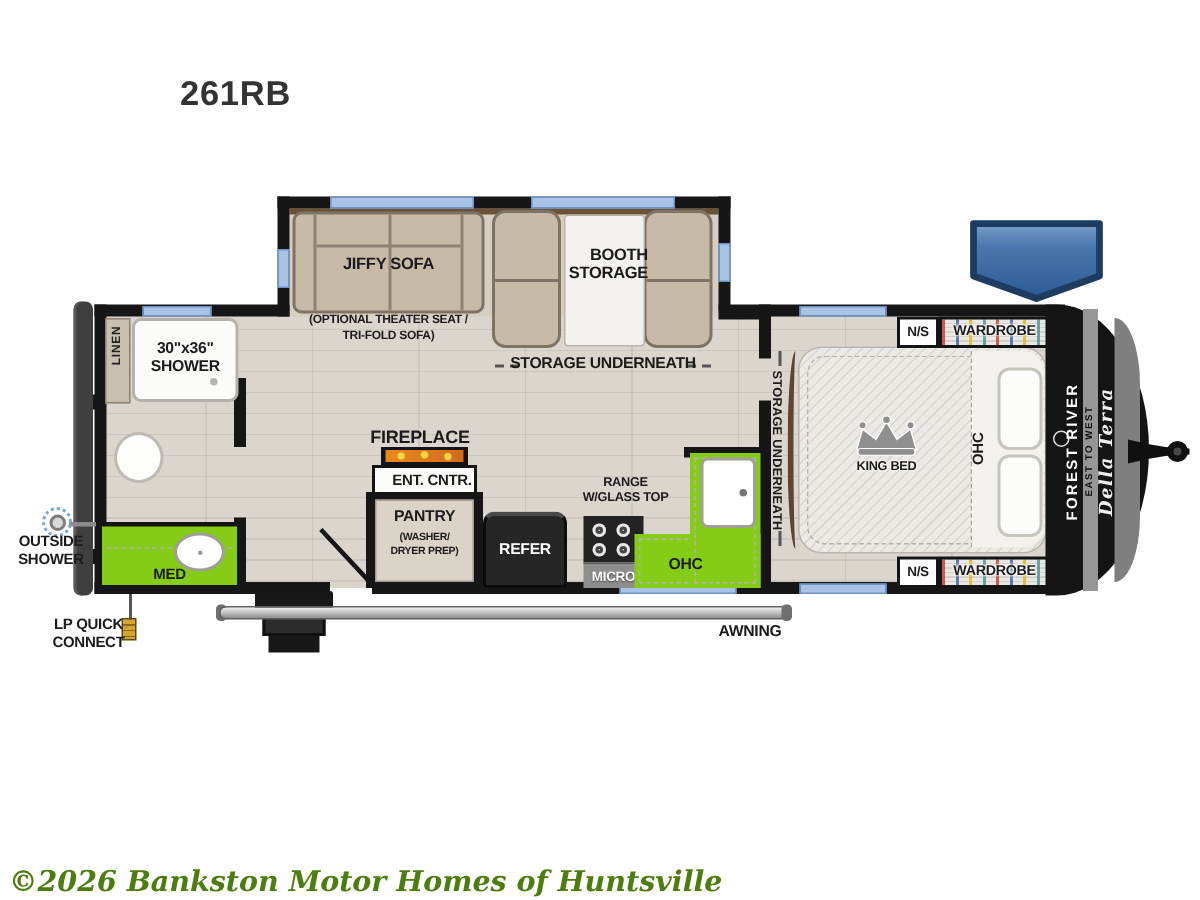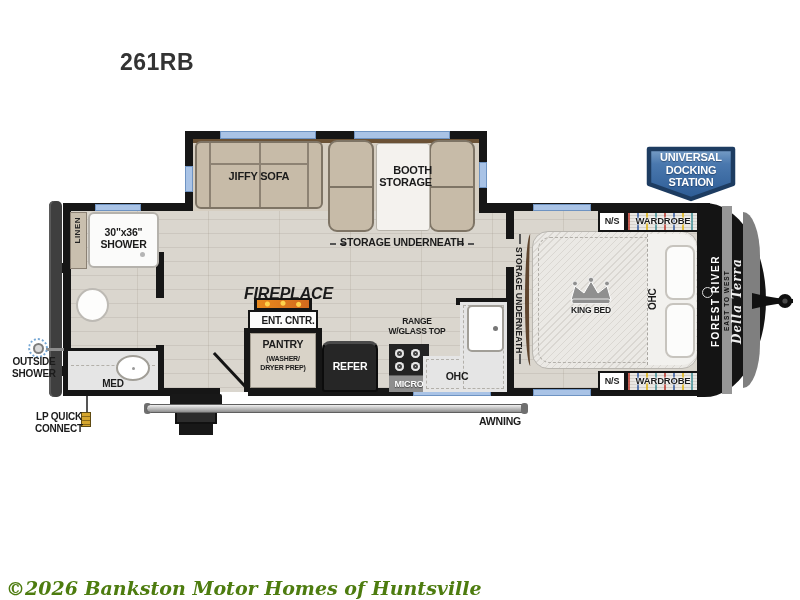--- a/index.html
+++ b/index.html
@@ -10,21 +10,21 @@
   .win{position:absolute;background:#a9c3e6;border:1px solid #6e93c2;box-sizing:border-box;}
   .wood{background:
     repeating-linear-gradient(90deg, rgba(150,140,125,.20) 0 1px, transparent 1px 71px),
     repeating-linear-gradient(180deg, #dad6ce 0 13px, #ccc7bf 13px 14px);}
   .tanfloor{background:#d6cec1;}
   .lbl{position:absolute;font-weight:bold;color:#1b1b1b;text-align:center;line-height:1.12;
        white-space:nowrap;letter-spacing:-0.2px;}
   .vdown{writing-mode:vertical-rl;}
   .vup{writing-mode:vertical-rl;transform:rotate(180deg);}
   .tan{background:#c7bba8;border:2px solid #7e7465;box-sizing:border-box;}
-  .whitebox{background:#e5e5e5;box-sizing:border-box;}
+  .whitebox{background:#84cc16;box-sizing:border-box;}
   .dashin{position:absolute;border:1px dashed #b3b0aa;}
   .dark{background:#262626;}
   .hatchbed{background:repeating-linear-gradient(135deg, #ebe9e5 0 4px, #dad7d2 4px 5px);}
   .hatchward{background:
     repeating-linear-gradient(90deg, rgba(186,48,37,.75) 0 2px, transparent 2px 9px,
       rgba(45,86,160,.75) 9px 11px, transparent 11px 18px,
       rgba(224,182,30,.85) 18px 20px, transparent 20px 27px,
       rgba(58,140,148,.75) 27px 29px, transparent 29px 36px),
     repeating-linear-gradient(0deg, #e9e7e3 0 2px, #d3d0cb 2px 3px);}
   .badge-text{position:absolute;color:#fff;font-weight:bold;text-align:center;width:100%;
@@ -90,37 +90,41 @@
 
   <div class="abs" style="left:215px;top:352px;width:50px;height:3px;background:#141414;transform:rotate(47deg);transform-origin:left top;"></div>
 
   <div class="abs tan" style="left:195px;top:141px;width:128px;height:68px;border-radius:6px;">
     <div class="abs" style="left:12px;top:0;width:2px;height:64px;background:#8d8273;"></div>
     <div class="abs" style="right:12px;top:0;width:2px;height:64px;background:#8d8273;"></div>
     <div class="abs" style="left:14px;top:20px;right:14px;height:2px;background:#8d8273;"></div>
     <div class="abs" style="left:62px;top:0;width:2px;height:64px;background:#8d8273;"></div>
   </div>
   <div class="lbl" style="left:197px;top:170px;width:124px;font-size:11px;">JIFFY SOFA</div>
+  <div class="lbl" style="left:187px;top:208px;width:144px;font-size:8px;line-height:10.5px;white-space:normal;">
+    <span style="display:block">(OPTIONAL THEATER SEAT /</span>
+    <span style="display:block">TRI-FOLD SOFA)</span>
+  </div>
 
   <div class="abs tan" style="left:328px;top:140px;width:46px;height:92px;border-radius:9px;">
     <div class="abs" style="left:0;right:0;top:50%;height:2px;background:#7e7465;"></div>
   </div>
   <div class="abs tan" style="left:429px;top:140px;width:46px;height:92px;border-radius:9px;">
     <div class="abs" style="left:0;right:0;top:50%;height:2px;background:#7e7465;"></div>
   </div>
   <div class="abs" style="left:376px;top:143px;width:54px;height:88px;background:#f4f2ee;border:1px solid #b7b3aa;border-radius:3px;box-sizing:border-box;"></div>
   <div class="lbl" style="left:374px;top:164px;width:58px;font-size:11px;line-height:12px;white-space:normal;text-align:right;">
     <span style="display:block">BOOTH</span>
     <span style="display:block">STORAGE</span>
   </div>
   <div class="abs" style="left:330px;top:243px;width:16px;border-top:2px dashed #555;"></div>
   <div class="abs" style="left:458px;top:243px;width:16px;border-top:2px dashed #555;"></div>
   <div class="lbl" style="left:330px;top:237px;width:144px;font-size:10.5px;">STORAGE UNDERNEATH</div>
 
-  <div class="lbl" style="left:244px;top:285px;width:72px;font-size:16px;font-style:italic;">FIREPLACE</div>
+  <div class="lbl" style="left:244px;top:285px;width:72px;font-size:12px;">FIREPLACE</div>
   <div class="abs" style="left:254px;top:298px;width:58px;height:12px;background:#141414;">
     <div class="abs" style="left:3px;top:2px;width:52px;height:8px;
       background:
         radial-gradient(circle at 20% 50%, #ffd24a 2px, transparent 3px),
         radial-gradient(circle at 50% 40%, #ffd24a 2px, transparent 3px),
         radial-gradient(circle at 80% 55%, #ffd24a 2px, transparent 3px),
         linear-gradient(90deg,#e98a1d,#d2691e);"></div>
   </div>
   <div class="abs" style="left:248px;top:310px;width:70px;height:22px;background:#fcfcfb;border:2.5px solid #141414;box-sizing:border-box;">
     <div class="lbl" style="left:10px;right:0;top:3px;font-size:10px;">ENT. CNTR.</div>
@@ -241,23 +245,18 @@
     <svg width="96" height="58" viewBox="0 0 96 58" style="position:absolute;left:0;top:0;">
       <defs>
         <linearGradient id="gA" x1="0" y1="0" x2="0" y2="1">
           <stop offset="0" stop-color="#7aa0c8"></stop>
             <stop offset="0.3" stop-color="#4a78ae"></stop>
             <stop offset="1" stop-color="#2c5b94"></stop>
         </linearGradient>
       </defs>
       <polygon points="6,4 90,4 90,39 48,54 6,39" fill="url(#gA)" stroke="#1d3c61" stroke-width="4.5" stroke-linejoin="round"></polygon>
     </svg>
-    <div class="badge-text" style="top:6px;font-size:11px;line-height:12.5px;">
-      <span style="display:block">UNIVERSAL</span>
-      <span style="display:block">DOCKING</span>
-      <span style="display:block">STATION</span>
-    </div>
   </div>
 
 
   <div class="abs" style="left:6px;top:577px;font-family:'DejaVu Serif',serif;font-style:italic;font-weight:bold;font-size:19px;color:#4d7c0f;">©2026 Bankston Motor Homes of Huntsville</div>
 
 </div>
 
 </body></html>

